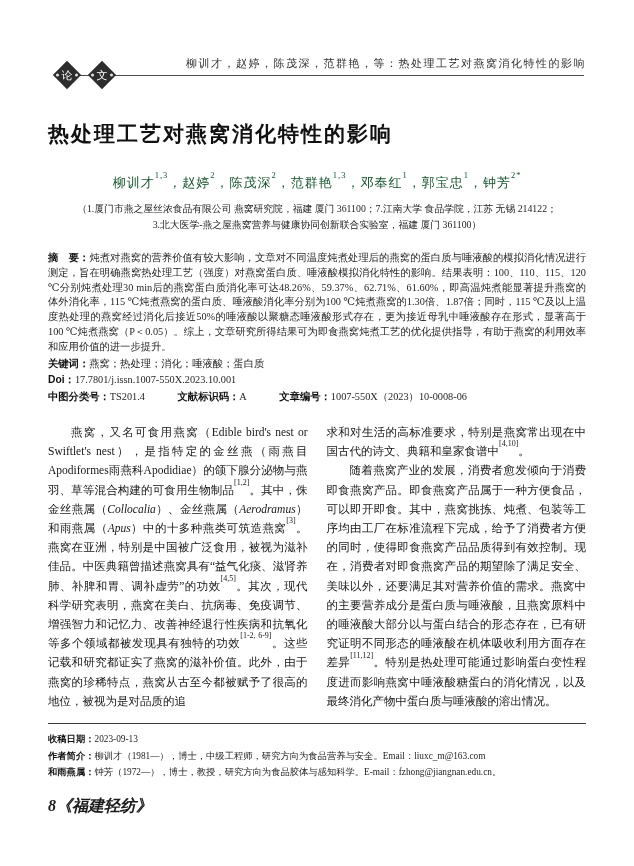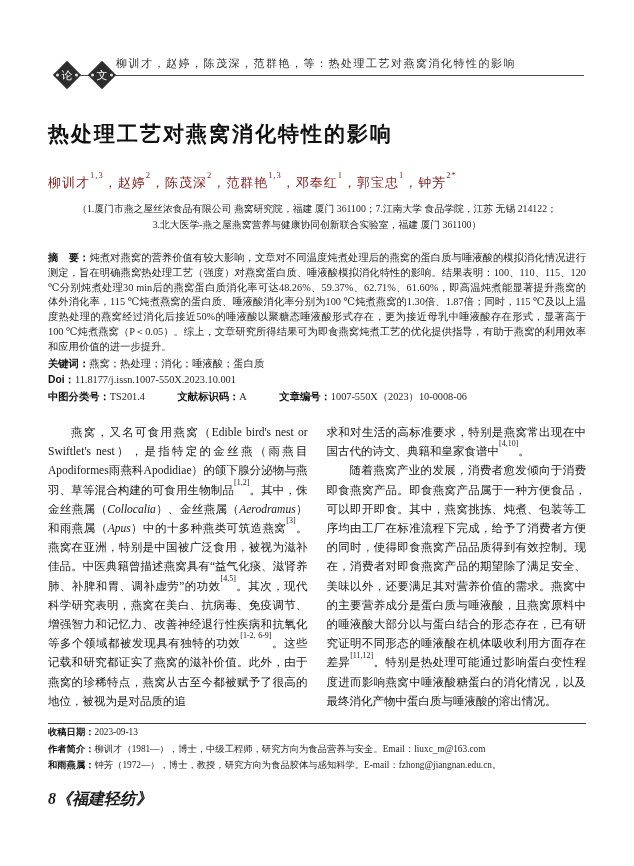--- a/index.html
+++ b/index.html
@@ -17,45 +17,45 @@
   
   .running-header{position:relative;margin:52px 48px 0;height:34px;}
   .rule{position:absolute;left:10px;right:2px;top:23px;border-top:1.2px solid #4a4a4a;}
   .badges{position:absolute;left:6px;top:10px;display:flex;gap:9px;z-index:2;}
   .badge{position:relative;width:26px;height:26px;display:inline-block;}
   .badge-diamond{position:absolute;inset:3px;background:#2d2d2d;transform:rotate(45deg);}
   .badge::before,.badge::after{content:'';position:absolute;width:3px;height:3px;background:#e6e6e6;border-radius:50%;top:50%;transform:translateY(-50%);z-index:3;}
   .badge::before{left:2px;}
   .badge::after{right:2px;}
   .badge-char{position:absolute;inset:0;display:flex;align-items:center;justify-content:center;color:#fff;font-size:11px;z-index:2;font-family:"Liberation Serif",serif;}
-  .running-text{position:absolute;left:68px;right:0;top:4px;text-align:left;font-size:11px;color:#2e2e2e;letter-spacing:1.5px;}
+  .running-text{position:absolute;left:68px;right:0;top:4px;text-align:right;font-size:11px;color:#2e2e2e;letter-spacing:1.5px;}
 
   
   .title{margin:34px 48px 0;text-align:left;font-family:"Liberation Sans","DejaVu Sans",sans-serif;font-weight:bold;font-size:21px;letter-spacing:2px;color:#111;}
-  .authors{margin:26px 48px 0;font-size:13px;color:#7f1d1d;letter-spacing:1px;}
+  .authors{margin:26px 48px 0;text-align:center;font-size:13px;color:#14532d;letter-spacing:1px;}
   .authors sup{font-size:8.5px;line-height:0;position:relative;top:-4px;}
   .affiliations{margin:9px 30px 0;text-align:center;font-size:9.8px;line-height:16px;color:#222;}
 
   
   .meta-block{margin:18px 48px 0;font-size:10.3px;line-height:14.8px;text-align:justify;color:#1f1f1f;}
   .meta-label{font-family:"Liberation Sans","DejaVu Sans",sans-serif;font-weight:bold;color:#111;}
   .meta-line{margin-top:2px;}
   .class-item{margin-right:30px;white-space:nowrap;}
   .class-item:last-child{margin-right:0;}
 
   
   .columns{margin:18px 48px 0;display:flex;gap:19px;}
   .col{flex:1 1 0;font-size:11.5px;line-height:19.2px;text-align:justify;color:#161616;}
   .col p{margin:0;}
   .col p.indent{text-indent:2em;}
   .col sup{font-size:8px;line-height:0;position:relative;top:-4px;}
   .col i{font-style:italic;}
 
   
-  .footnote{margin:12px 48px 0;border-top:1.2px solid #3a3a3a;padding-top:0;font-size:9.3px;line-height:16.5px;color:#222;}
+  .footnote{margin:12px 48px 0;border-top:1.2px solid #3a3a3a;padding-top:7px;font-size:9.3px;line-height:16.5px;color:#222;}
   .footnote .meta-label{font-size:9.3px;}
 
   .page-footer{margin:15px 48px 0;font-style:italic;font-weight:bold;font-size:16px;color:#1b1b1b;}
 </style>
 </head>
 <body>
 
 <div class="page">
 
   <div class="running-header">
@@ -78,21 +78,21 @@
   <div class="authors"><span>柳训才</span><sup>1,3</sup><span>，</span><span>赵婷</span><sup>2</sup><span>，</span><span>陈茂深</span><sup>2</sup><span>，</span><span>范群艳</span><sup>1,3</sup><span>，</span><span>邓奉红</span><sup>1</sup><span>，</span><span>郭宝忠</span><sup>1</sup><span>，</span><span>钟芳</span><sup>2*</sup></div>
 
   <div class="affiliations">
     <div>（1.厦门市燕之屋丝浓食品有限公司 燕窝研究院，福建 厦门 361100；7.江南大学 食品学院，江苏 无锡 214122；</div>
     <div>3.北大医学-燕之屋燕窝营养与健康协同创新联合实验室，福建 厦门 361100）</div>
   </div>
 
   <div class="meta-block">
     <div><span class="meta-label">摘　要：</span><span>炖煮对燕窝的营养价值有较大影响，文章对不同温度炖煮处理后的燕窝的蛋白质与唾液酸的模拟消化情况进行测定，旨在明确燕窝热处理工艺（强度）对燕窝蛋白质、唾液酸模拟消化特性的影响。结果表明：100、110、115、120 ℃分别炖煮处理30 min后的燕窝蛋白质消化率可达48.26%、59.37%、62.71%、61.60%，即高温炖煮能显著提升燕窝的体外消化率，115 ℃炖煮燕窝的蛋白质、唾液酸消化率分别为100 ℃炖煮燕窝的1.30倍、1.87倍；同时，115 ℃及以上温度热处理的燕窝经过消化后接近50%的唾液酸以聚糖态唾液酸形式存在，更为接近母乳中唾液酸存在形式，显著高于100 ℃炖煮燕窝（P＜0.05）。综上，文章研究所得结果可为即食燕窝炖煮工艺的优化提供指导，有助于燕窝的利用效率和应用价值的进一步提升。</span></div>
     <div class="meta-line"><span class="meta-label">关键词：</span><span>燕窝；热处理；消化；唾液酸；蛋白质</span></div>
-    <div class="meta-line"><span class="meta-label">Doi：</span><span>11.8177/j.issn.1007-550X.2023.10.001</span></div>
+    <div class="meta-line"><span class="meta-label">Doi：</span><span>17.7801/j.issn.1007-550X.2023.10.001</span></div>
     <div class="meta-line">
       <span class="class-item"><span class="meta-label">中图分类号：</span><span>TS201.4</span></span>
       <span class="class-item"><span class="meta-label">文献标识码：</span><span>A</span></span>
       <span class="class-item"><span class="meta-label">文章编号：</span><span>1007-550X（2023）10-0008-06</span></span>
     </div>
   </div>
 
   <div class="columns">
     <div class="col">
       <p class="indent"><span>燕窝，又名可食用燕窝（Edible bird's nest or Swiftlet's nest），是指特定的金丝燕（雨燕目Apodiformes雨燕科Apodidiae）的颌下腺分泌物与燕羽、草等混合构建的可食用生物制品</span><sup>[1,2]</sup><span>。其中，侏金丝燕属（</span><i>Collocalia</i><span>）、金丝燕属（</span><i>Aerodramus</i><span>）和雨燕属（</span><i>Apus</i><span>）中的十多种燕类可筑造燕窝</span><sup>[3]</sup><span>。燕窝在亚洲，特别是中国被广泛食用，被视为滋补佳品。中医典籍曾描述燕窝具有“益气化痰、滋肾养肺、补脾和胃、调补虚劳”的功效</span><sup>[4,5]</sup><span>。其次，现代科学研究表明，燕窝在美白、抗病毒、免疫调节、增强智力和记忆力、改善神经退行性疾病和抗氧化等多个领域都被发现具有独特的功效</span><sup>[1-2, 6-9]</sup><span>。这些记载和研究都证实了燕窝的滋补价值。此外，由于燕窝的珍稀特点，燕窝从古至今都被赋予了很高的地位，被视为是对品质的追</span></p>

